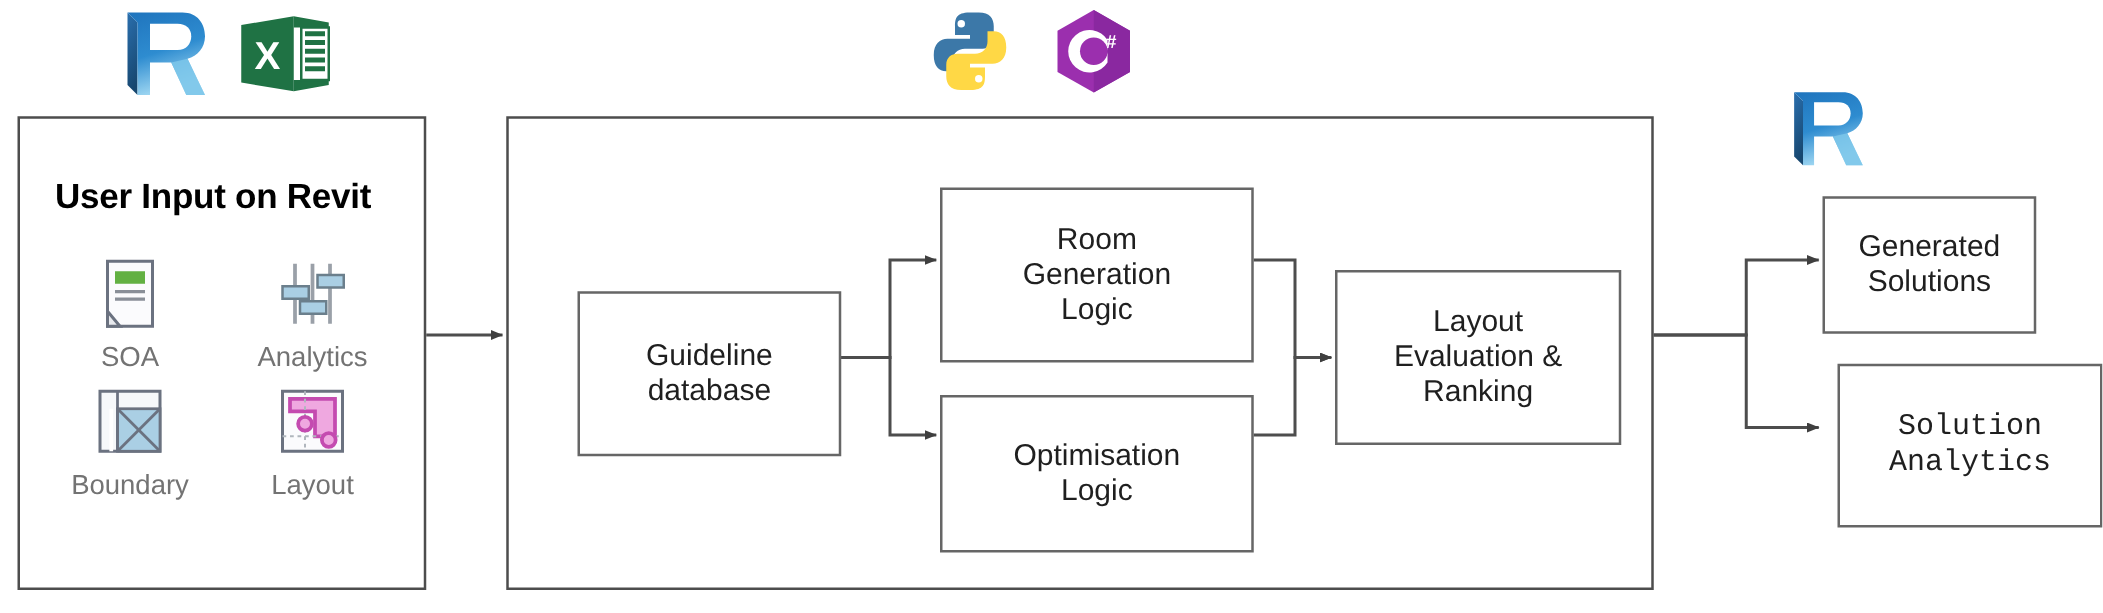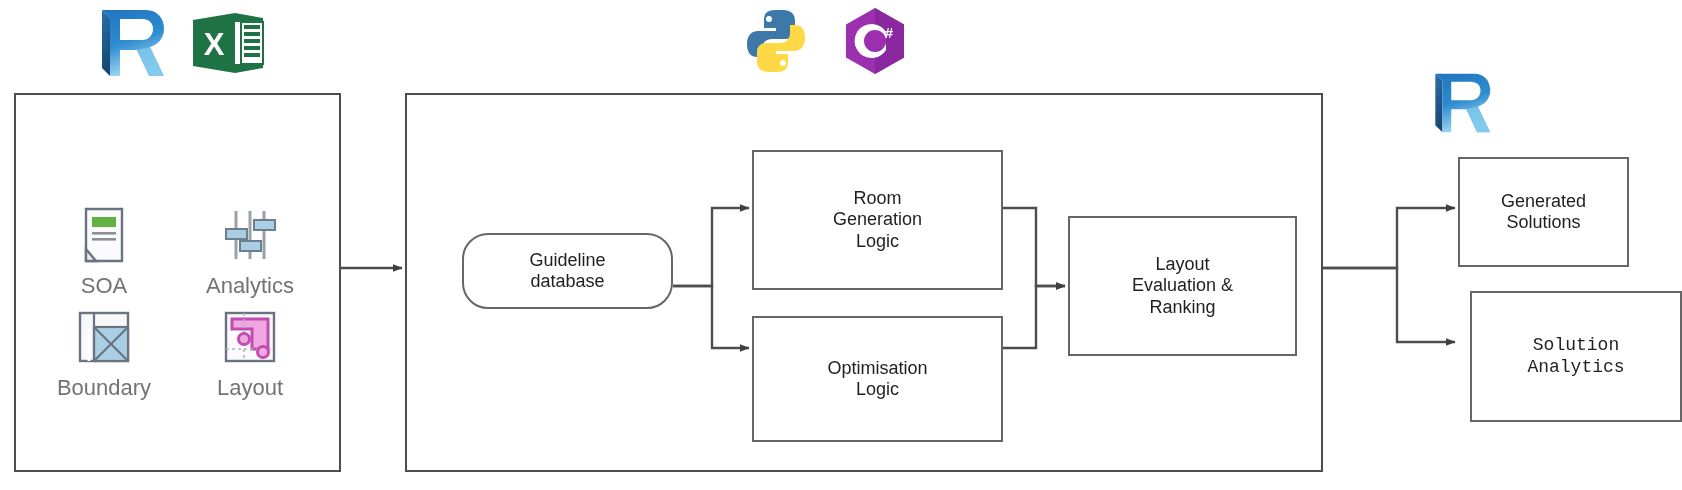--- a/index.html
+++ b/index.html
@@ -26,21 +26,21 @@
 
   
   .box {
     border: 2px solid #666666;
     background: #ffffff;
     display: flex;
     align-items: center;
     justify-content: center;
     text-align: center;
     line-height: 1.18;
-    font-size: 18px;
+    font-size: 24px;
     color: #1f1f1f;
     padding: 2px 6px;
     white-space: pre-line;
   }
 
   
   .panel-title {
     font-size: 28px;
     font-weight: bold;
     color: #000000;
@@ -145,20 +145,21 @@
       </defs>
       <path d="M6 4 L14 12 L14 70 L6 62 Z" fill="url(#revA2)"></path>
       <path d="M6 4 L50 4 C62 4 68 13 68 23 C68 32 62 39 54 41 L68 70 L53 70 L41 44 L24 44 L24 70 L14 70 L14 12 Z" fill="url(#revB2)"></path>
       <path d="M24 13 L46 13 C53 13 57 17 57 23 C57 29 53 34 46 34 L24 34 Z" fill="#ffffff"></path>
       <path d="M41 44 L54 41 L68 70 L53 70 Z" fill="#7cc7ea" opacity="0.85"></path>
     </svg>
   </div>
 
   <div class="abs group-panel" style="left:14px; top:93px; width:327px; height:379px;"></div>
 
+  <div class="abs panel-title" style="left:44px; top:141px;">User Input on Revit</div>
 
   <div class="abs input-item" style="left:44px; top:203px;">
     <span class="glyph">
       <svg viewBox="0 0 64 64" width="64" height="64" aria-hidden="true">
         <path d="M14 6 L44 6 L50 6 L50 58 L14 58 L14 16 Z" fill="#fbfbfd" stroke="#6b7280" stroke-width="2.4"></path>
         <path d="M14 46 L24 58 L14 58 Z" fill="#e8eaee" stroke="#6b7280" stroke-width="2.4"></path>
         <rect x="20" y="14" width="24" height="10" fill="#62b042"></rect>
         <rect x="20" y="29" width="24" height="2.6" fill="#8a8f98"></rect>
         <rect x="20" y="35" width="24" height="2.6" fill="#8a8f98"></rect>
       </svg>
@@ -207,21 +208,21 @@
         </g>
         <circle cx="26" cy="34" r="5.5" fill="#efa8e0" stroke="#c44bb0" stroke-width="3"></circle>
         <circle cx="45" cy="47" r="5.5" fill="#efa8e0" stroke="#c44bb0" stroke-width="3"></circle>
       </svg>
     </span>
     <div class="caption">Layout</div>
   </div>
 
   <div class="abs group-panel" style="left:405px; top:93px; width:918px; height:379px;"></div>
 
-  <div class="abs box" style="left:462px; top:233px; width:211px; height:76px;border-radius:26px;">Guideline
+  <div class="abs box" style="left:462px; top:233px; width:211px; height:132px;">Guideline
 database</div>
 
   <div class="abs box" style="left:752px; top:150px; width:251px; height:140px;">Room
 Generation
 Logic</div>
 
   <div class="abs box" style="left:752px; top:316px; width:251px; height:126px;">Optimisation
 Logic</div>
 
   <div class="abs box" style="left:1068px; top:216px; width:229px; height:140px;">Layout

